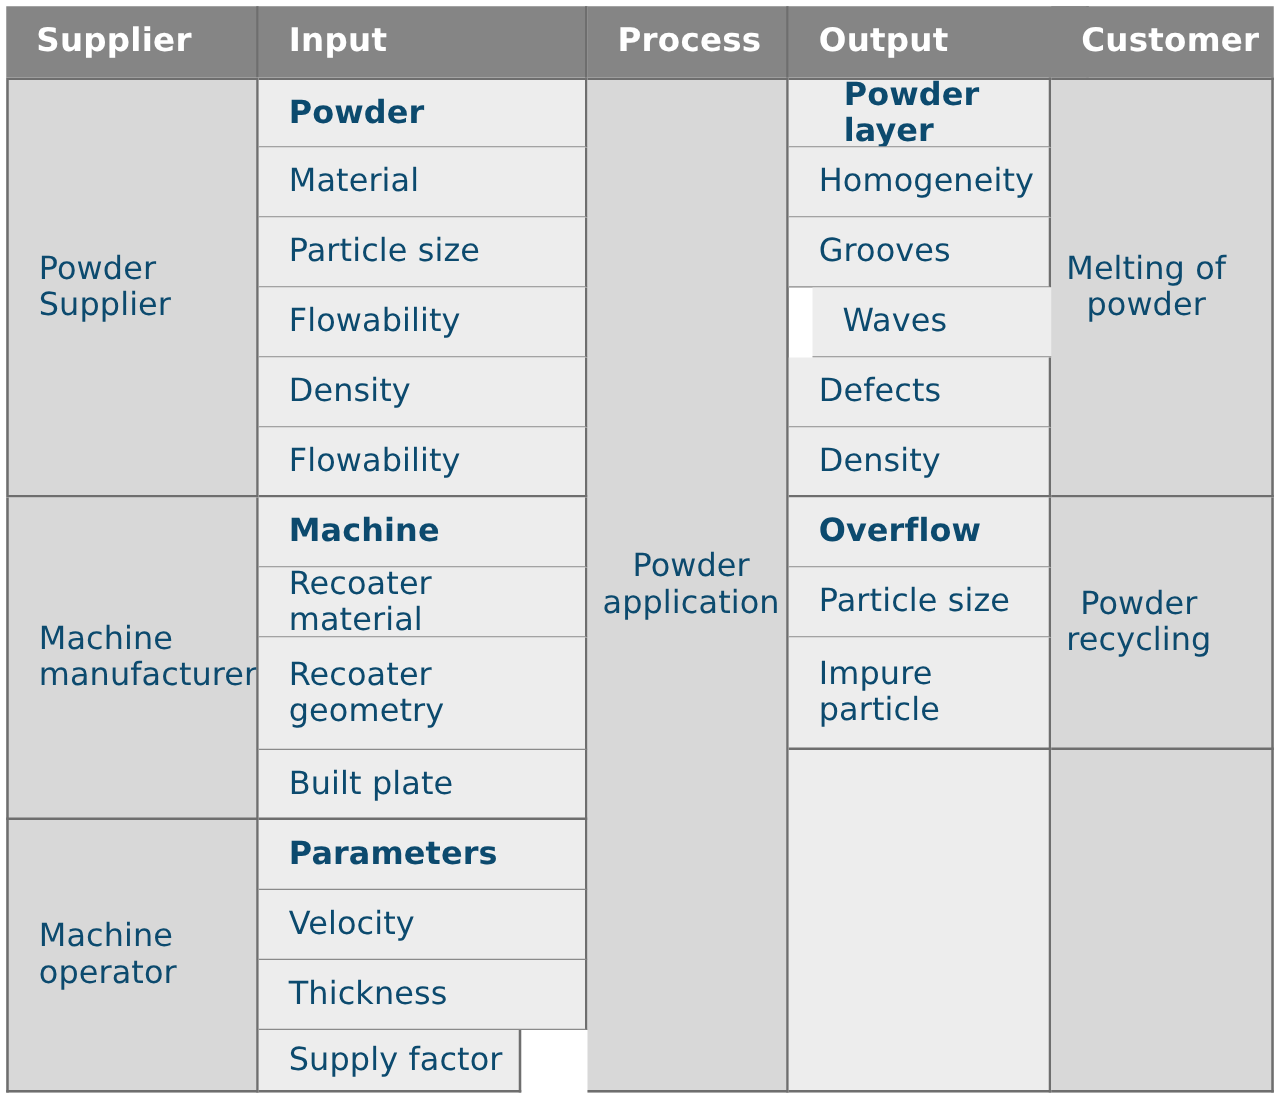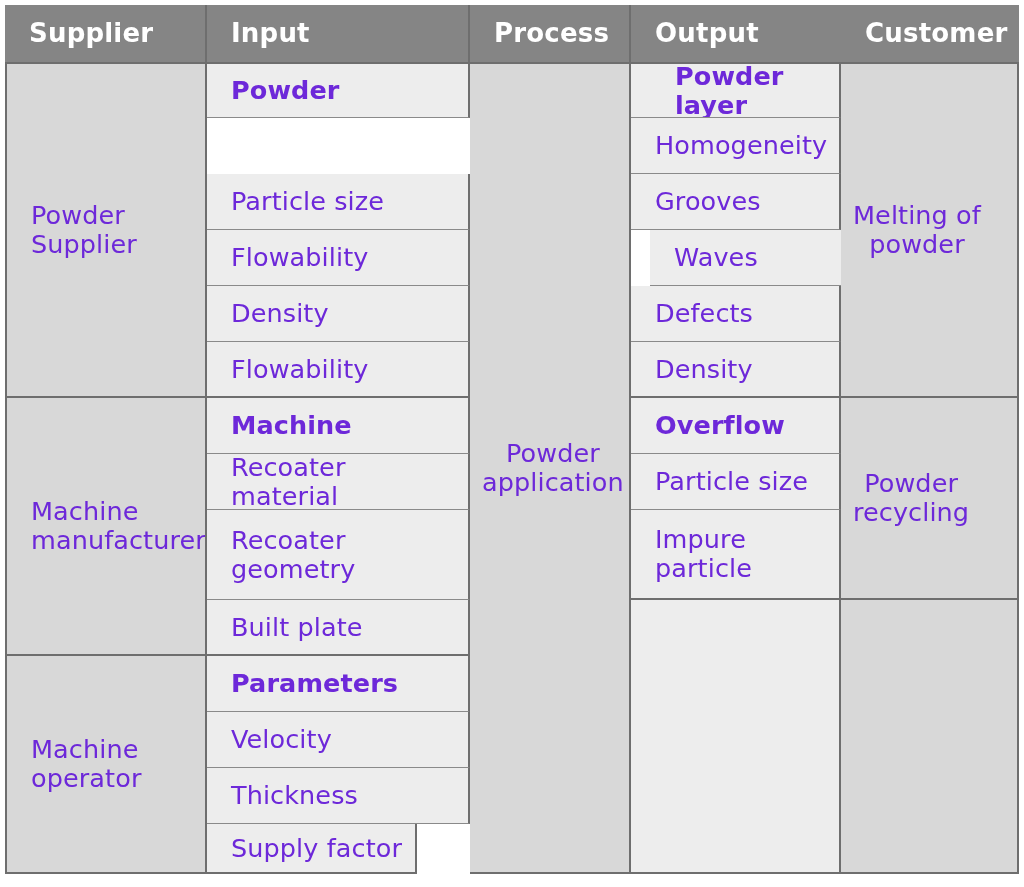--- a/index.html
+++ b/index.html
@@ -24,21 +24,21 @@
   }
 
   
   .cell {
     position: absolute;
     box-sizing: border-box;
     display: flex;
     align-items: center;
     font-size: 25.5px;
     line-height: 1.12;
-    color: #6d28d9;
+    color: #0c4a6e;
     letter-spacing: 0.1px;
     overflow: hidden;
   }
 
   
   .hdr {
     background: #858585;
     color: #ffffff;
     font-weight: bold;
     font-size: 26px;
@@ -110,20 +110,21 @@
   </div>
 
   <div class="cell dark dark-left bb br bl wrap" style="left:0px; top:651px; width:202px; height:218px;">
     <div>
       <div>Machine</div>
       <div>operator</div>
     </div>
   </div>
 
   <div class="cell light bold bt bb-thin br" style="left:202px; top:57px; width:263px; height:56px;">Powder</div>
+  <div class="cell light bb-thin br" style="left:202px; top:113px; width:263px; height:56px;">Material</div>
   <div class="cell light bb-thin br" style="left:202px; top:169px; width:263px; height:56px;">Particle size</div>
   <div class="cell light bb-thin br" style="left:202px; top:225px; width:263px; height:56px;">Flowability</div>
   <div class="cell light bb-thin br" style="left:202px; top:281px; width:263px; height:56px;">Density</div>
   <div class="cell light bb br" style="left:202px; top:337px; width:263px; height:56px;">Flowability</div>
 
   <div class="cell light bold bb-thin br" style="left:202px; top:393px; width:263px; height:56px;">Machine</div>
   <div class="cell light bb-thin br" style="left:202px; top:449px; width:263px; height:56px;">Recoater material</div>
   <div class="cell light bb-thin br wrap" style="left:202px; top:505px; width:263px; height:90px;">Recoater geometry</div>
   <div class="cell light bb br" style="left:202px; top:595px; width:263px; height:56px;">Built plate</div>
 

